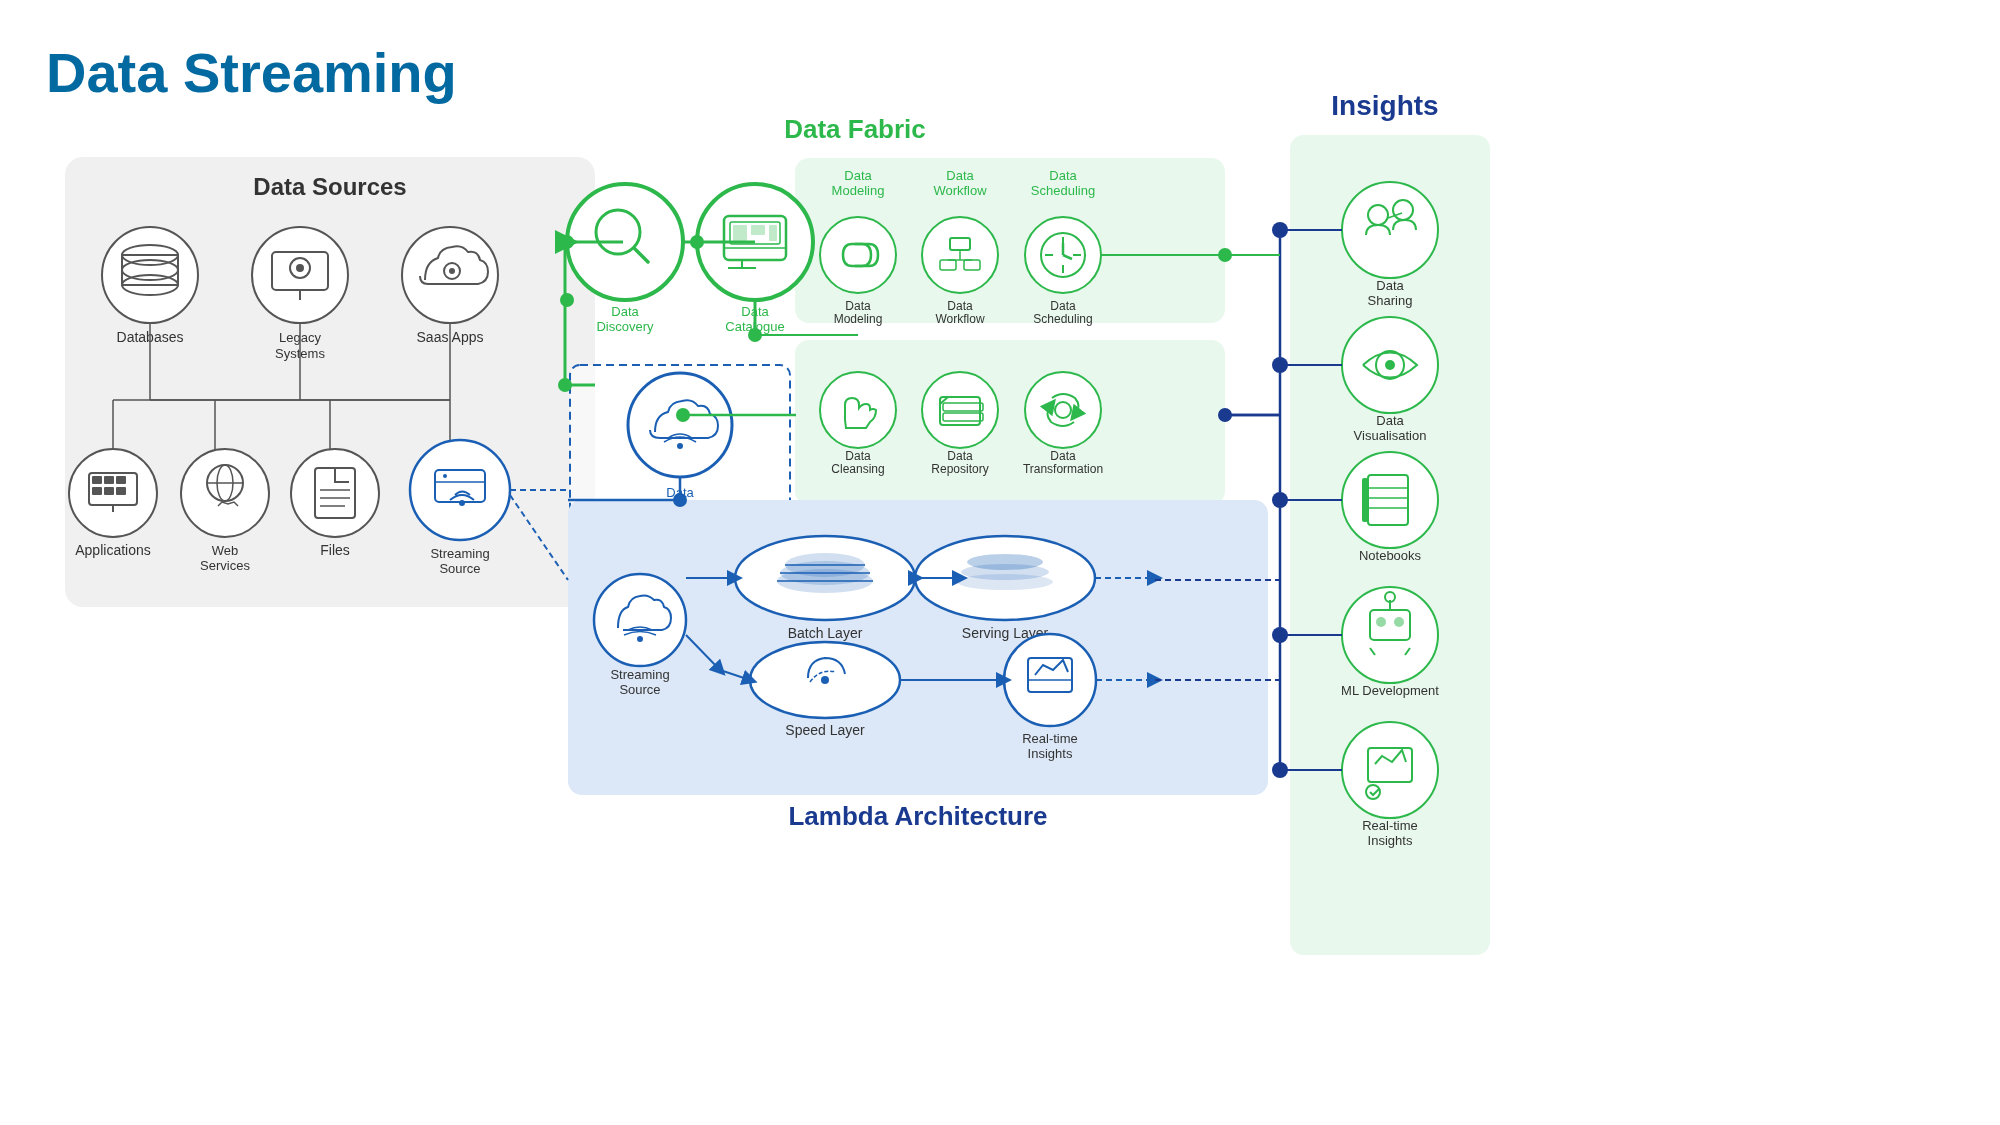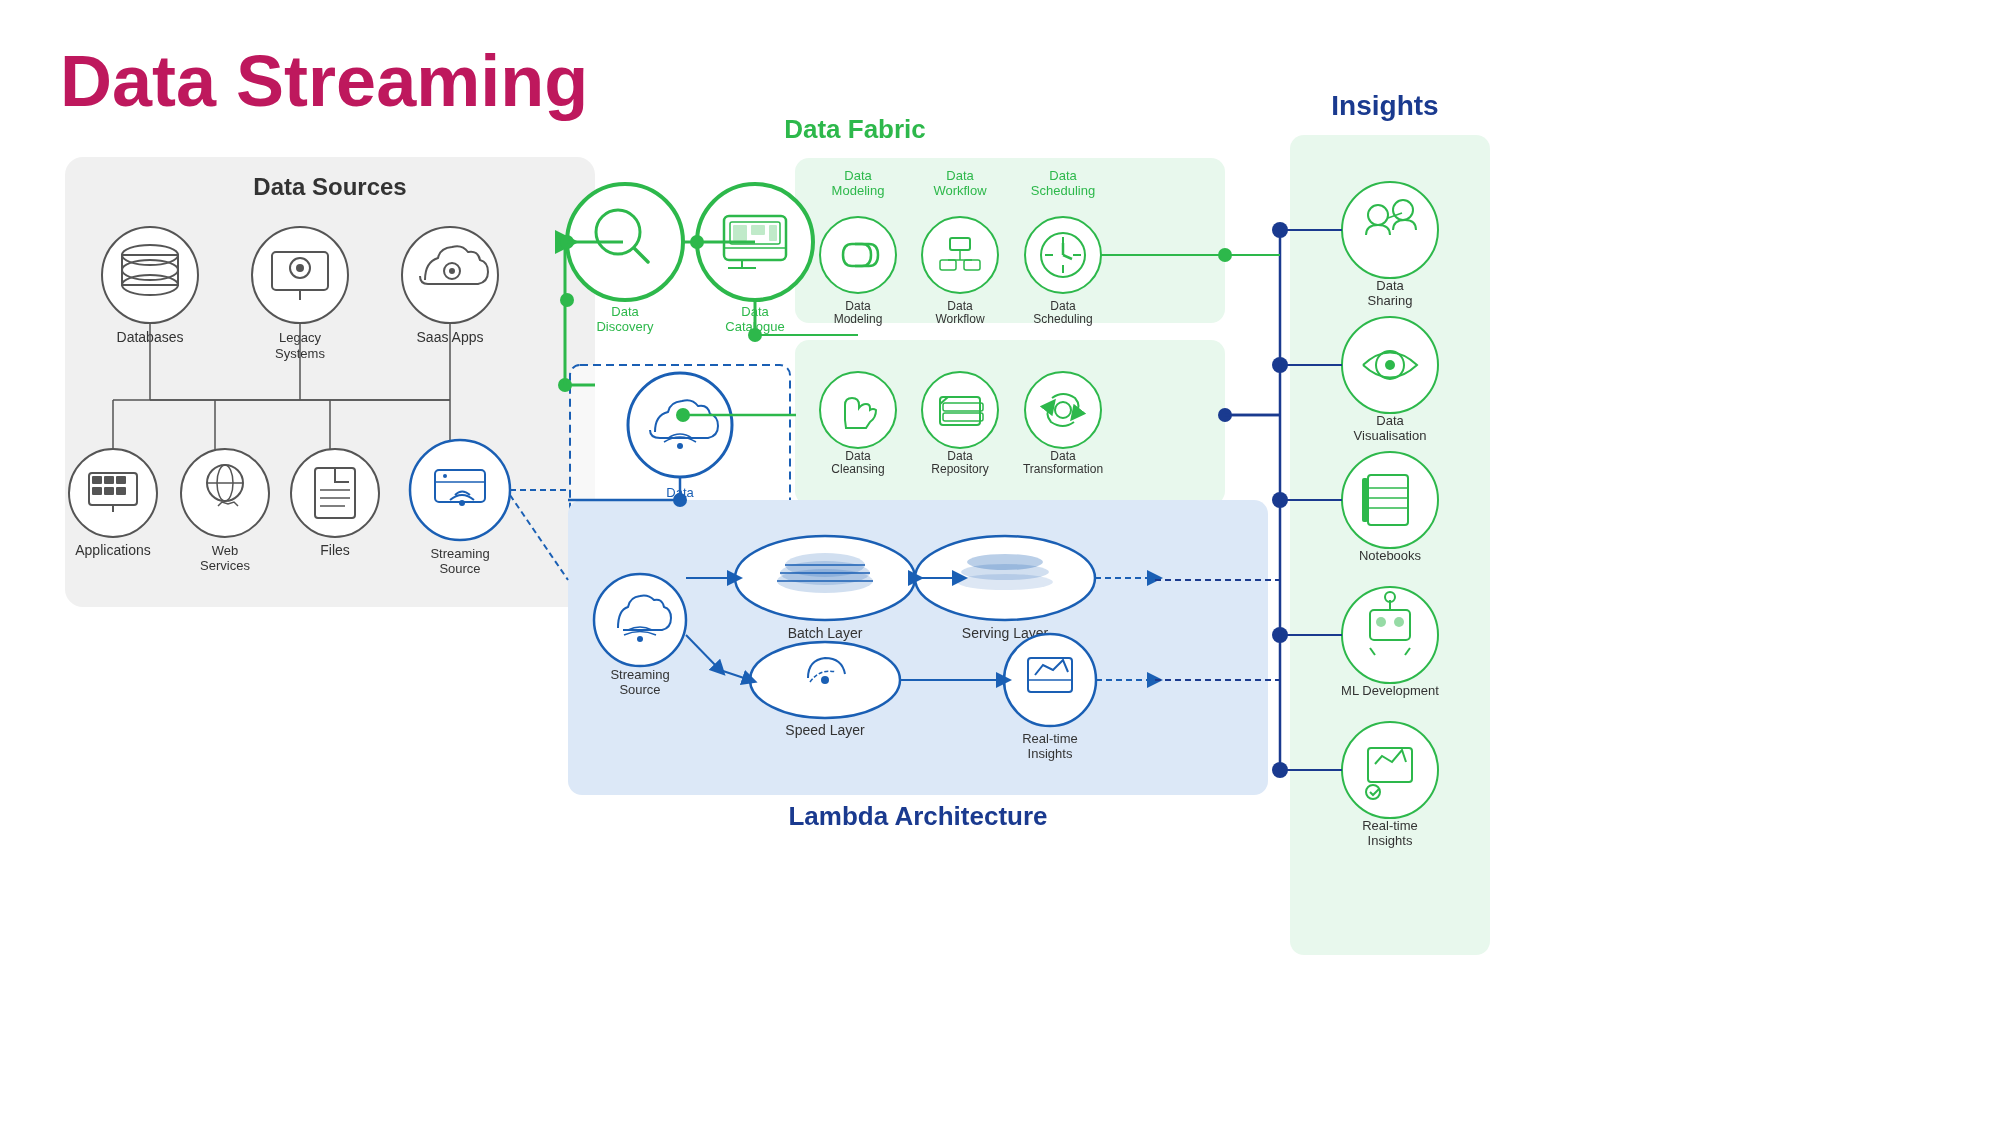--- a/index.html
+++ b/index.html
@@ -8,24 +8,24 @@
       background: #fff;
       width: 2000px;
       height: 1125px;
       overflow: hidden;
       position: relative;
     }
 
     .main-title {
       position: absolute;
       top: 40px;
-      left: 60px;
-      font-size: 72px;
+      left: 46px;
+      font-size: 56px;
       font-weight: 900;
-      color: #be185d;
+      color: #0369a1;
     }
 
     
     .connectors-svg {
       position: absolute;
       top: 0;
       left: 0;
       width: 2000px;
       height: 1125px;
       pointer-events: none;

